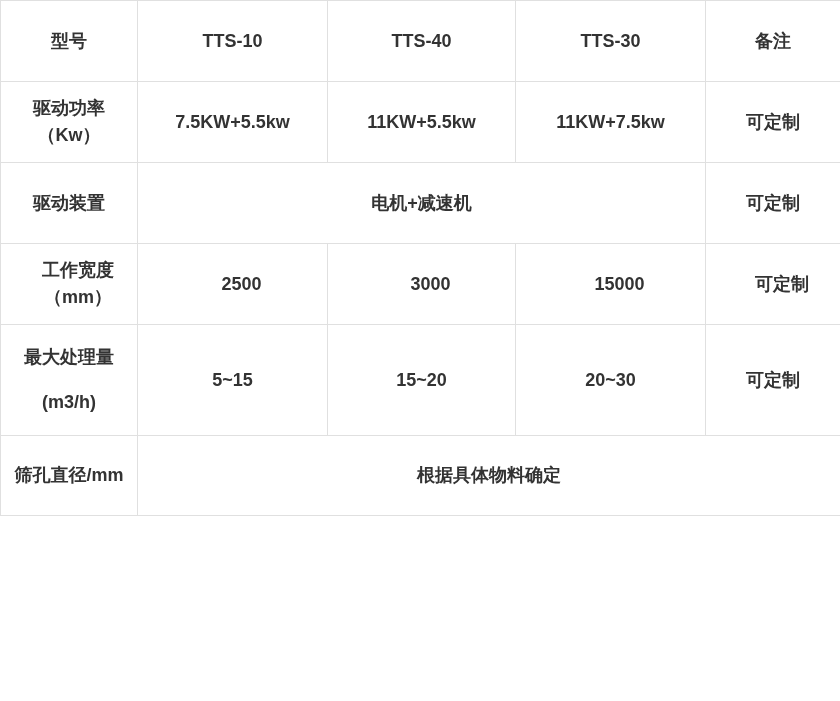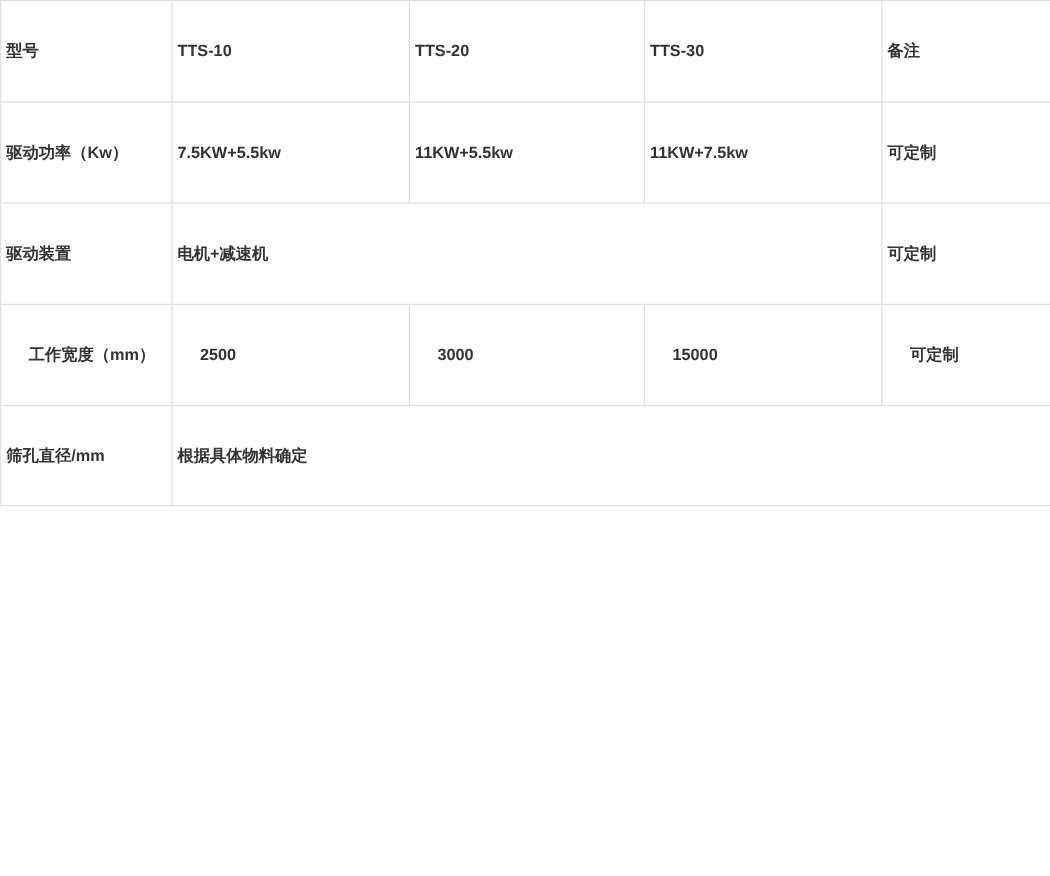--- a/index.html
+++ b/index.html
@@ -14,23 +14,23 @@
     color: #222222;
     overflow: hidden;
   }
   .spec-table {
     width: 840px;
     border-collapse: collapse;
     table-layout: fixed;
   }
   .spec-table td {
     border: 1px solid #e0e0e0;
-    text-align: left;
+    text-align: center;
     vertical-align: middle;
-    font-size: 13px;
+    font-size: 18px;
     font-weight: bold;
     color: #333333;
     padding: 6px 4px;
     line-height: 1.5;
   }
   .col-label { width: 137px; }
   .col-a { width: 190px; }
   .col-b { width: 188px; }
   .col-c { width: 190px; }
   .col-note { width: 135px; }
@@ -55,21 +55,21 @@
     <col class="col-label">
     <col class="col-a">
     <col class="col-b">
     <col class="col-c">
     <col class="col-note">
   </colgroup>
   <tbody>
     <tr class="r-head">
       <td>型号</td>
       <td>TTS-10</td>
-      <td>TTS-20</td>
+      <td>TTS-40</td>
       <td>TTS-30</td>
       <td>备注</td>
     </tr>
 
     <tr class="r-power">
       <td>驱动功率（Kw）</td>
       <td>7.5KW+5.5kw</td>
       <td>11KW+5.5kw</td>
       <td>11KW+7.5kw</td>
       <td>可定制</td>
@@ -85,20 +85,30 @@
       <td>工作宽度（mm）</td>
       <td>2500</td>
       <td>3000</td>
       <td>15000</td>
       <td>可定制</td>
     </tr>
 
 
 
 
+    <tr class="r-cap">
+      <td class="label-stack">
+        <span class="l1">最大处理量</span>
+        <span class="l2">(m3/h)</span>
+      </td>
+      <td>5~15</td>
+      <td>15~20</td>
+      <td>20~30</td>
+      <td>可定制</td>
+    </tr>
 
     <tr class="r-hole">
       <td>筛孔直径/mm</td>
       <td colspan="4">根据具体物料确定</td>
     </tr>
 
   </tbody>
 </table>
 
 </body></html>

